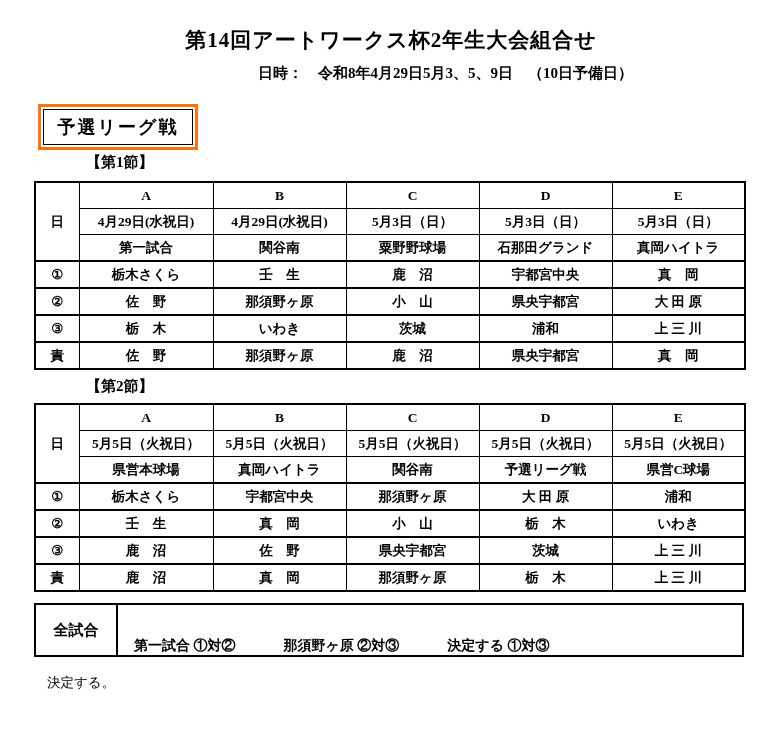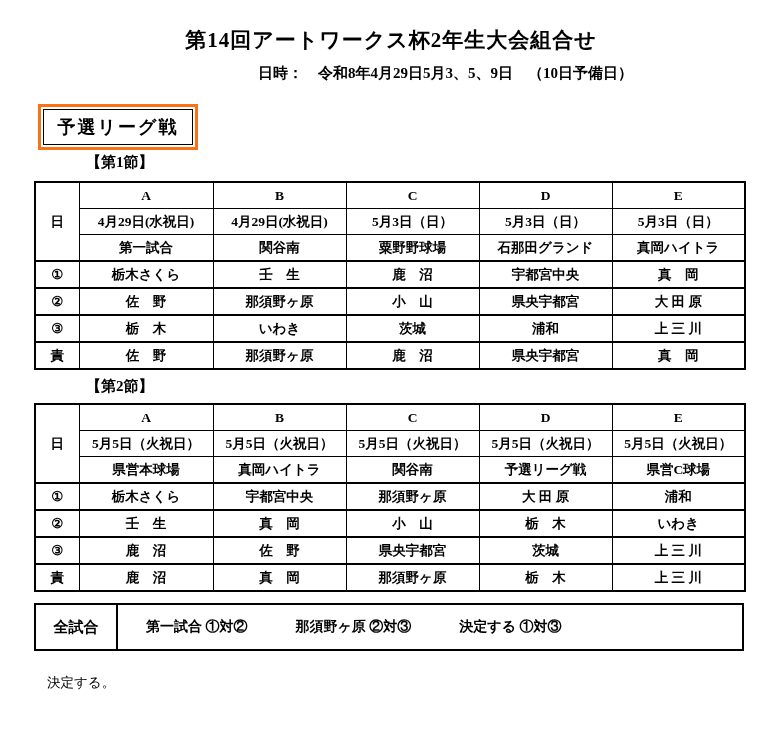--- a/index.html
+++ b/index.html
@@ -42,29 +42,29 @@
   table.grid td{
     border:1px solid #000;height:25px;text-align:center;vertical-align:middle;
     font-weight:bold;font-size:13.5px;padding:0 2px;overflow:hidden;white-space:nowrap;
   }
   table.grid col.c-label{width:44px;}
   table.grid col.c-a{width:134px;}
   table.grid col.c{width:133px;}
   table.grid tr.team td{border-top:2px solid #000;}
   td.rowlabel{font-size:14px;}
   .allmatch{
-    position:absolute;left:34px;top:603px;width:710px;height:48px;
+    position:absolute;left:34px;top:603px;width:710px;height:54px;
     border:2.5px solid #000;box-sizing:border-box;display:flex;background:#fff;
   }
   .allmatch-label{
     width:80px;border-right:2px solid #000;display:flex;align-items:center;
     justify-content:center;font-weight:bold;font-size:15px;flex:none;
   }
   .allmatch-items{
-    flex:1;display:flex;align-items:center;gap:48px;padding-left:28px;
+    flex:1;display:flex;align-items:flex-end;gap:48px;padding-left:16px;
     font-size:14px;font-weight:bold;
   }
   .note{
     position:absolute;left:47px;font-size:13.5px;font-weight:normal;
   }
   #note1{top:648px;}
   #note2{top:674px;}
 </style>
 </head>
 <body>

